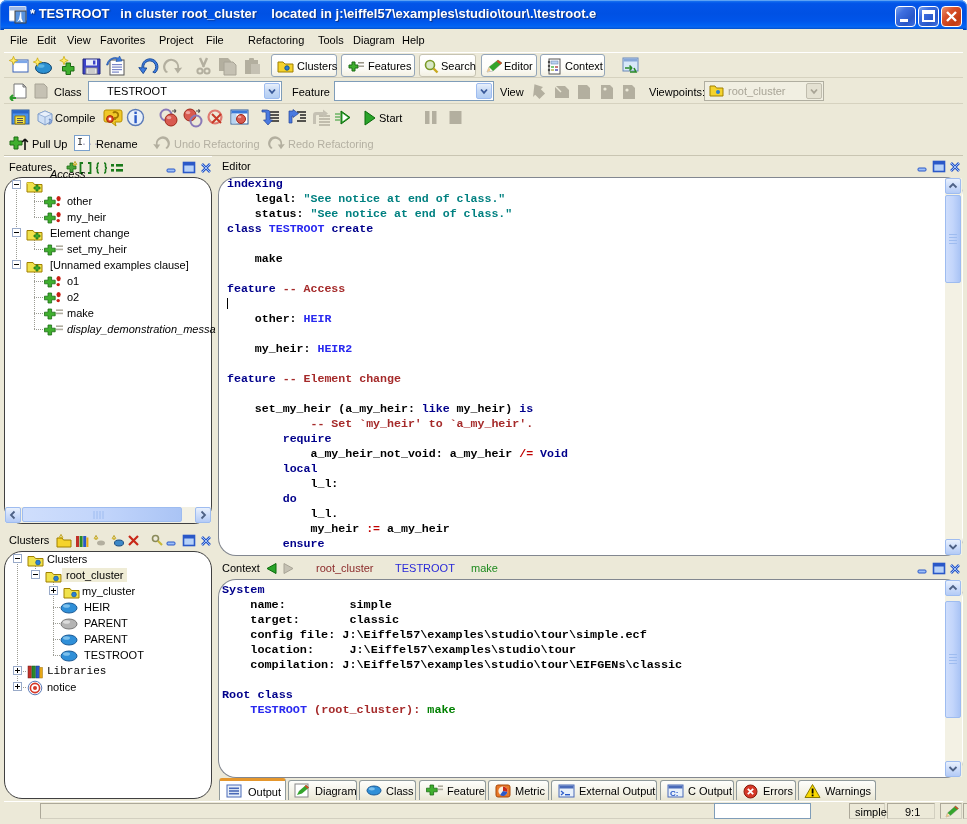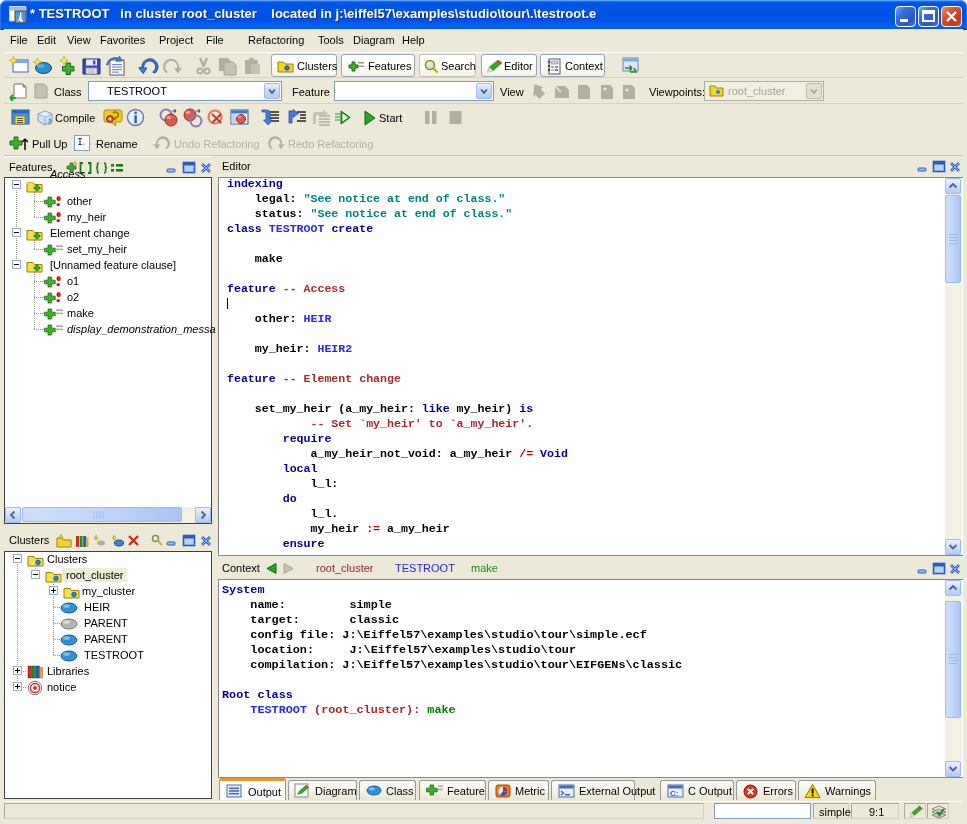--- a/index.html
+++ b/index.html
@@ -31,21 +31,21 @@
 .ticon{position:absolute;top:3px;}
 .tbtxt{position:absolute;font-size:11px;color:#000;}
 .graytxt{color:#b4b0a2;}
 .toolbtn{position:absolute;top:1px;height:23px;border:1px solid #94a6b8;border-radius:3px;background:linear-gradient(180deg,#fff,#fdfdfa 60%,#f3f0e2);font-size:11px;color:#000;}
 .toolbtn .lbl{position:absolute;top:5px;}
 .combo{position:absolute;background:#fff;border:1px solid #7f9db9;height:20px;}
 .comboarr{position:absolute;right:1px;top:1px;width:16px;height:16px;
  background:linear-gradient(180deg,#e8f0fb,#c6d9f5 50%,#b2cdf3);border:1px solid #9ebcf0;border-radius:2px;}
 
 .phead{position:absolute;background:#ece9d8;font-size:11px;color:#000;}
-.pwin{position:absolute;}
+.pwin{position:absolute;border-radius:18px;}
 .white-border{border:1px solid #404040;background:#fff;}
 
 #featpanel{left:4px;top:177px;width:208px;height:347px;}
 .tree{font-size:11px;color:#000;}
 .trtxt{position:absolute;white-space:pre;}
 .dotv{position:absolute;width:1px;background-image:linear-gradient(#9c9c94 1px,transparent 1px);background-size:1px 2px;}
 .doth{position:absolute;height:1px;background-image:linear-gradient(90deg,#9c9c94 1px,transparent 1px);background-size:2px 1px;}
 .ebox{position:absolute;width:9px;height:9px;background:#fff;border:1px solid #99aac8;}
 .ebox:before{content:"";position:absolute;left:1px;top:3px;width:5px;height:1px;background:#000;}
 .ebox.plus:after{content:"";position:absolute;left:3px;top:1px;width:1px;height:5px;background:#000;}
@@ -69,21 +69,21 @@
 .sbbtn{position:absolute;width:16px;height:16px;border:1px solid #9ebcf0;border-radius:2px;
  background:linear-gradient(180deg,#e9f1fd,#cdddfa 50%,#b4cbf6);}
 
 #tabs{left:218px;top:778px;width:745px;height:22px;background:#ece9d8;font-size:11px;}
 .tab{position:absolute;top:2px;height:20px;border:1px solid #919b9c;border-bottom:none;border-radius:3px 3px 0 0;
  background:linear-gradient(180deg,#fefefb,#f1efe2 70%,#e8e5d2);}
 .tab .tl{position:absolute;top:4px;font-size:11px;color:#000;white-space:nowrap;}
 .tabsel{top:0;height:22px;background:#fff;border-top:3px solid #e5972d;z-index:3;}
 
 #status{left:4px;top:801px;width:959px;height:18px;background:#ece9d8;border-top:1px solid #fff;font-size:11px;}
-.stcell{position:absolute;top:1px;height:16px;border:1px solid #d2cfc0;border-top-color:#aca899;border-left-color:#aca899;}
+.stcell{position:absolute;top:1px;height:16px;border:1px solid #d2cfc0;border-top-color:#aca899;border-left-color:#aca899;margin-left:36px;}
 </style></head>
 <body>
 
 <div class="abs" style="left:0;top:0;width:10px;height:10px;background:#fff;"></div>
 <div class="abs" style="left:957px;top:0;width:10px;height:10px;background:#fff;"></div>
 <div class="abs" id="titlebar"></div>
 <svg class="abs" id="appicon" viewBox="0 0 18 18">
  <rect x="0" y="0" width="17" height="15" rx="1" fill="#fff" stroke="#b0c4e8" stroke-width="1"></rect>
  <rect x="0.5" y="1" width="16" height="3.5" fill="#9db9e8"></rect>
  <rect x="6" y="5" width="11" height="12" fill="#5a93dd" stroke="#444"></rect>
@@ -502,21 +502,21 @@
       <path d="M4 1 h3.6 v3.2 h3.6 v3.6 h-3.6 v3.2 h-3.6 v-3.2 H0.4 v-3.6 h3.6 Z" fill="#3faf2e" stroke="#1c6c14" stroke-width="0.8"></path>
       <rect x="12" y="1.4" width="7" height="1.6" fill="#b0ac9e"></rect>
       <rect x="12" y="4.6" width="7" height="1.6" fill="#b0ac9e"></rect>
     </svg>
  <span class="trtxt" style="left:67px;top:243px;">set_my_heir</span>
  <div class="ebox" style="left:12px;top:260px;"></div>
  <svg class="abs" style="left:26px;top:259px" width="17" height="14" viewBox="0 0 17 14">
       <path d="M1 3.5 h6 l1.5 2 h7.5 v7.5 h-15 Z" fill="#f0e24b" stroke="#a08000"></path>
       <path d="M10 6 h2 v2 h2 v2 h-2 v2 h-2 v-2 h-2 v-2 h2 Z" fill="#3faf2e" stroke="#1c6c14" stroke-width="0.7"></path>
     </svg>
- <span class="trtxt" style="left:50px;top:259px;">[Unnamed feature clause]</span>
+ <span class="trtxt" style="left:50px;top:259px;">[Unnamed examples clause]</span>
  <svg class="abs" style="left:44px;top:276px" width="20" height="13" viewBox="0 0 20 13">
       <path d="M4 1 h3.6 v3.2 h3.6 v3.6 h-3.6 v3.2 h-3.6 v-3.2 H0.4 v-3.6 h3.6 Z" fill="#3faf2e" stroke="#1c6c14" stroke-width="0.8"></path>
       <ellipse cx="14.6" cy="2.6" rx="2.1" ry="2.6" fill="#c81e14"></ellipse>
       <circle cx="14.2" cy="8.6" r="1.7" fill="#c81e14"></circle>
     </svg>
  <span class="trtxt" style="left:67px;top:275px;">o1</span>
  <svg class="abs" style="left:44px;top:292px" width="20" height="13" viewBox="0 0 20 13">
       <path d="M4 1 h3.6 v3.2 h3.6 v3.6 h-3.6 v3.2 h-3.6 v-3.2 H0.4 v-3.6 h3.6 Z" fill="#3faf2e" stroke="#1c6c14" stroke-width="0.8"></path>
       <ellipse cx="14.6" cy="2.6" rx="2.1" ry="2.6" fill="#c81e14"></ellipse>
       <circle cx="14.2" cy="8.6" r="1.7" fill="#c81e14"></circle>
@@ -576,21 +576,21 @@
       <ellipse cx="6.5" cy="4" rx="3.5" ry="1.8" fill="#7cc0ec"></ellipse>
     </svg>
  <span class="trtxt" style="left:84px;top:649px;">TESTROOT</span>
  <div class="ebox plus" style="left:13px;top:666px;"></div>
  <svg class="abs" style="left:27px;top:664px" width="17" height="15" viewBox="0 0 17 15">
       <rect x="1" y="2" width="3.4" height="12" fill="#c03028" stroke="#6a1a14" stroke-width="0.5"></rect>
       <rect x="5" y="2" width="3.4" height="12" fill="#2a8a2a" stroke="#145a14" stroke-width="0.5"></rect>
       <rect x="9" y="2" width="3.4" height="12" fill="#2a58c8" stroke="#14327a" stroke-width="0.5"></rect>
       <rect x="12.8" y="3.5" width="2.6" height="10.5" fill="#e8a818" stroke="#9a6c00" stroke-width="0.5"></rect>
     </svg>
- <span class="trtxt" style="left:47px;top:665px;">Libraries</span>
+ <span class="trtxt" style="left:47px;top:665px;font-family:Liberation Mono, monospace;">Libraries</span>
  <div class="ebox plus" style="left:13px;top:682px;"></div>
  <svg class="abs" style="left:27px;top:680px" width="16" height="16" viewBox="0 0 16 16">
       <circle cx="8" cy="8" r="6.8" fill="#fff" stroke="#5a7ab8" stroke-width="1"></circle>
       <circle cx="8" cy="8" r="4.6" fill="none" stroke="#d43828" stroke-width="1.6"></circle>
       <circle cx="8" cy="8" r="2" fill="#d43828"></circle>
     </svg>
  <span class="trtxt" style="left:47px;top:681px;">notice</span>
 </div>
 
 <div class="abs phead" id="edhead" style="left:218px;top:156px;width:745px;height:21px;">
@@ -742,21 +742,21 @@
     </div>
  <div class="tab" style="left:270px;width:61px;">
   <svg style="position:absolute;left:6px;top:3px" width="16" height="14" viewBox="0 0 16 14">
         <rect x="1" y="1" width="14" height="12" rx="2" fill="#e87828" stroke="#a84808"></rect>
         <circle cx="8" cy="7" r="4.6" fill="#f8f0e0"></circle>
         <path d="M8 7 L8 2.4 A4.6 4.6 0 0 1 12.4 8 Z" fill="#c82818"></path>
         <path d="M8 7 L12.4 8 A4.6 4.6 0 0 1 5 11 Z" fill="#2a58c8"></path>
       </svg>
   <span class="tl" style="left:26px">Metric</span>
     </div>
- <div class="tab" style="left:333px;width:84px;">
+ <div class="tab" style="left:333px;width:106px;">
   <svg style="position:absolute;left:6px;top:3px" width="17" height="14" viewBox="0 0 17 14">
         <rect x="1" y="1" width="15" height="12" fill="#e8f0fa" stroke="#4a6ab8"></rect>
         <rect x="1.5" y="1.5" width="14" height="3" fill="#4a6ab8"></rect>
         <path d="M3 7 l2.5 2 -2.5 2" fill="none" stroke="#2a58c8" stroke-width="1.2"></path>
         <rect x="7" y="10" width="5" height="1.4" fill="#2a58c8"></rect>
       </svg>
   <span class="tl" style="left:27px">External Output</span>
     </div>
  <div class="tab" style="left:442px;width:74px;">
   <svg style="position:absolute;left:6px;top:3px" width="17" height="14" viewBox="0 0 17 14">

